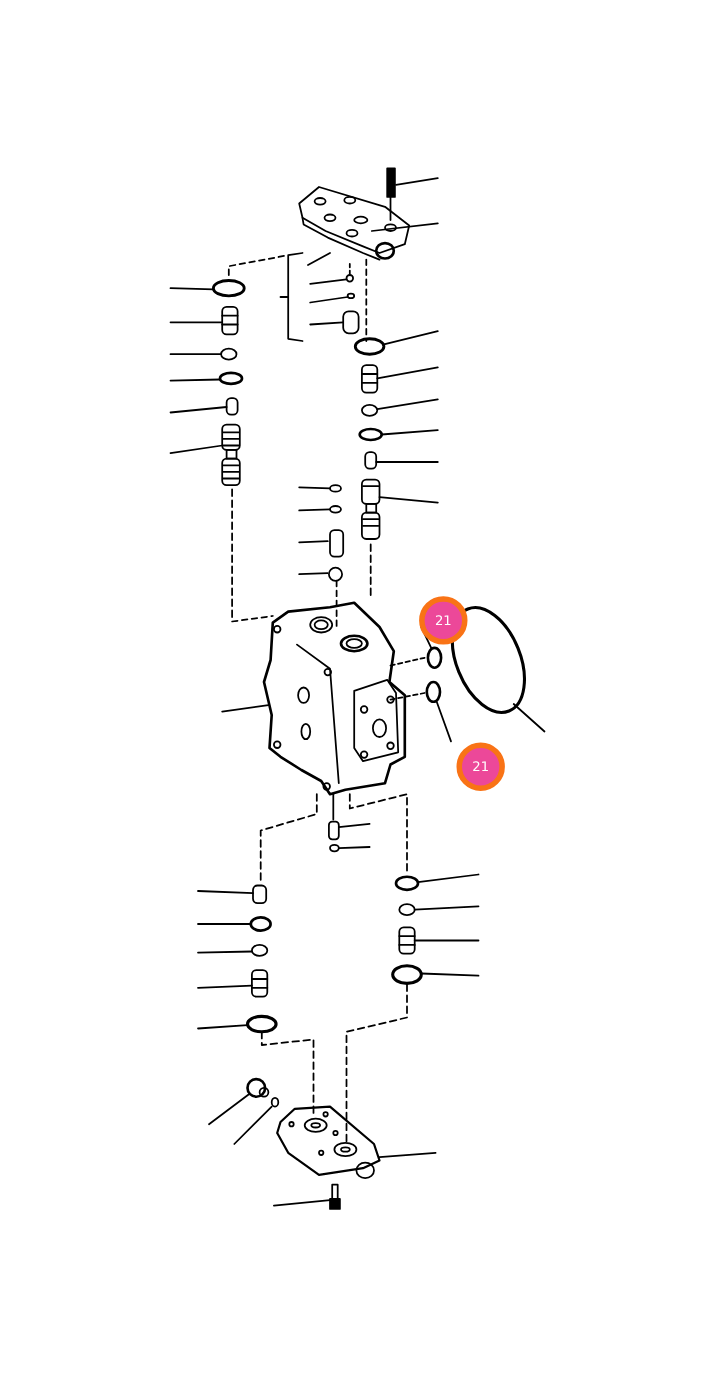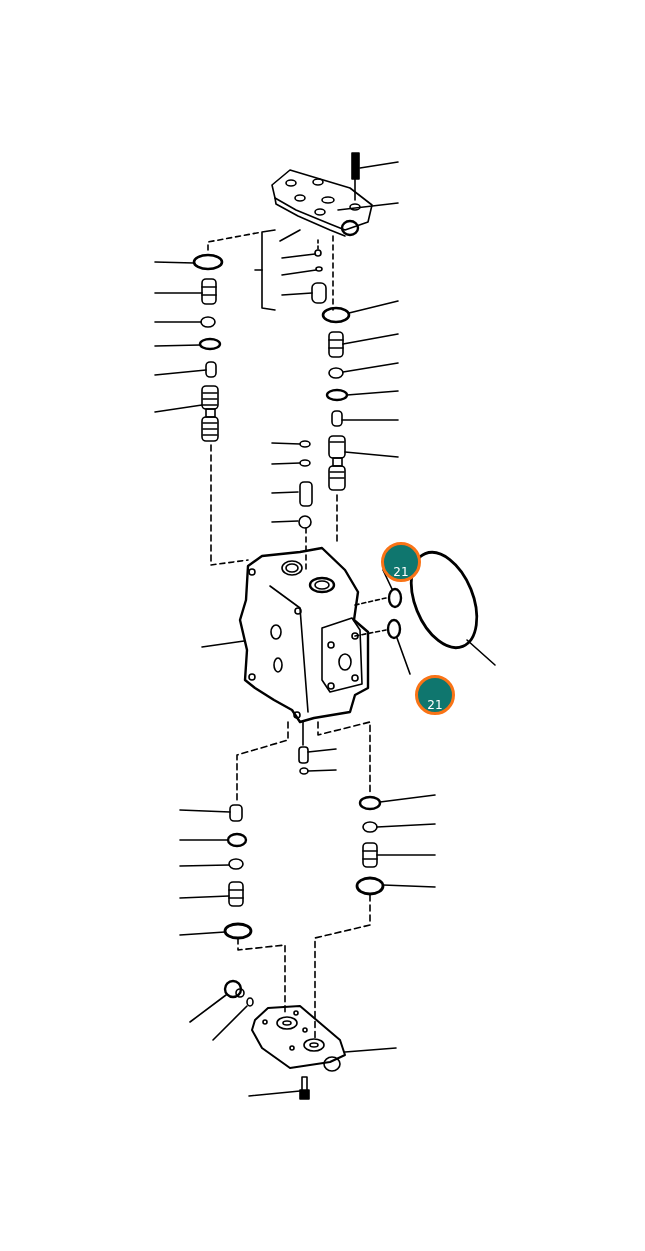--- a/index.html
+++ b/index.html
@@ -1,19 +1,19 @@
 <!DOCTYPE html>
 <html><head>
 <meta charset="utf-8">
 <style>
   html,body{margin:0;padding:0;background:#ffffff;}
   body{width:645px;height:1251px;overflow:hidden;position:relative;font-family:"Liberation Sans",sans-serif;}
   #diagram{position:absolute;left:0;top:0;width:645px;height:1251px;}
-  .callout{position:absolute;width:34px;height:34px;border-radius:50%;background:#0f766e;border:3px solid #f97316;
-    color:#fff;font-size:12px;display:flex;align-items:flex-end;justify-content:center;cursor:pointer;box-sizing:content-box;}
+  .callout{position:absolute;width:34px;height:34px;border-radius:50%;background:#ec4899;border:5px solid #f97316;
+    color:#fff;font-size:12px;display:flex;align-items:center;justify-content:center;cursor:pointer;box-sizing:content-box;}
   .callout span{font-family:"DejaVu Sans",sans-serif;}
 </style>
 </head>
 <body>
 
 <svg id="diagram" viewBox="0 0 645 1251" xmlns="http://www.w3.org/2000/svg">
   <g fill="none" stroke="#000" stroke-width="1.6" stroke-linecap="round" stroke-linejoin="round">
 
     <g>
       <path d="M272 185 L290 170 L350 188 L372 205 L368 222 L345 230 L330 224 L296 210 L275 198 Z"></path>

